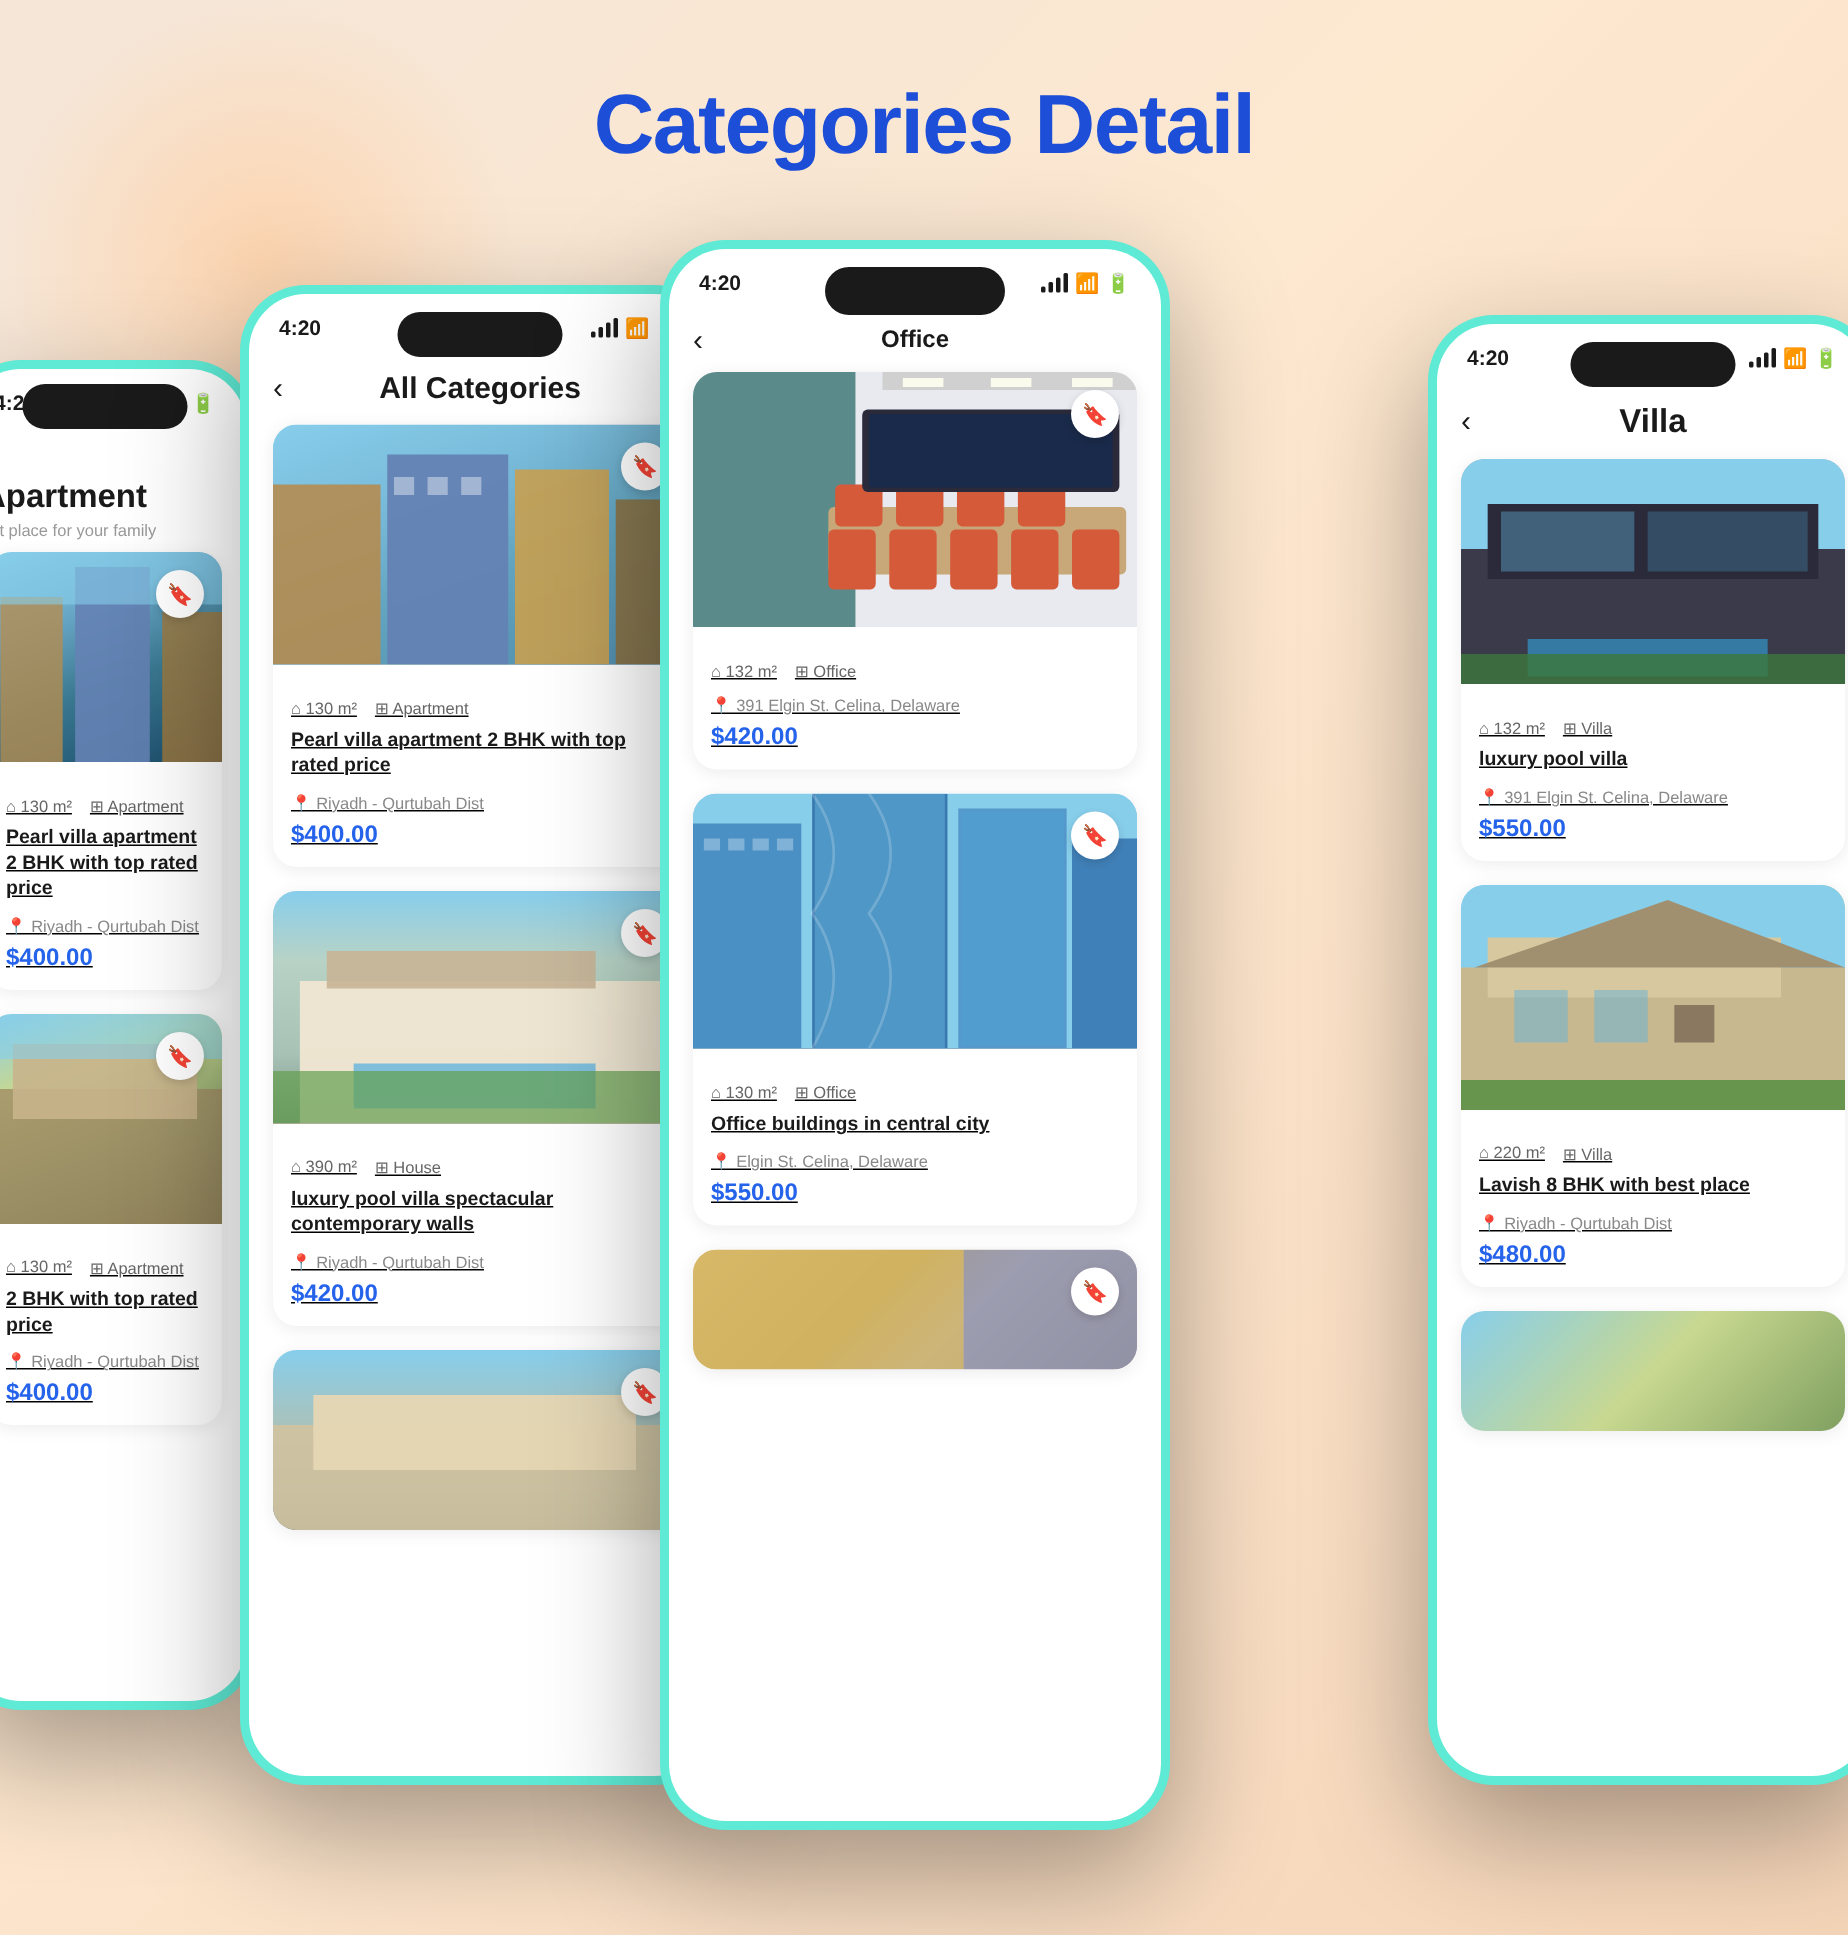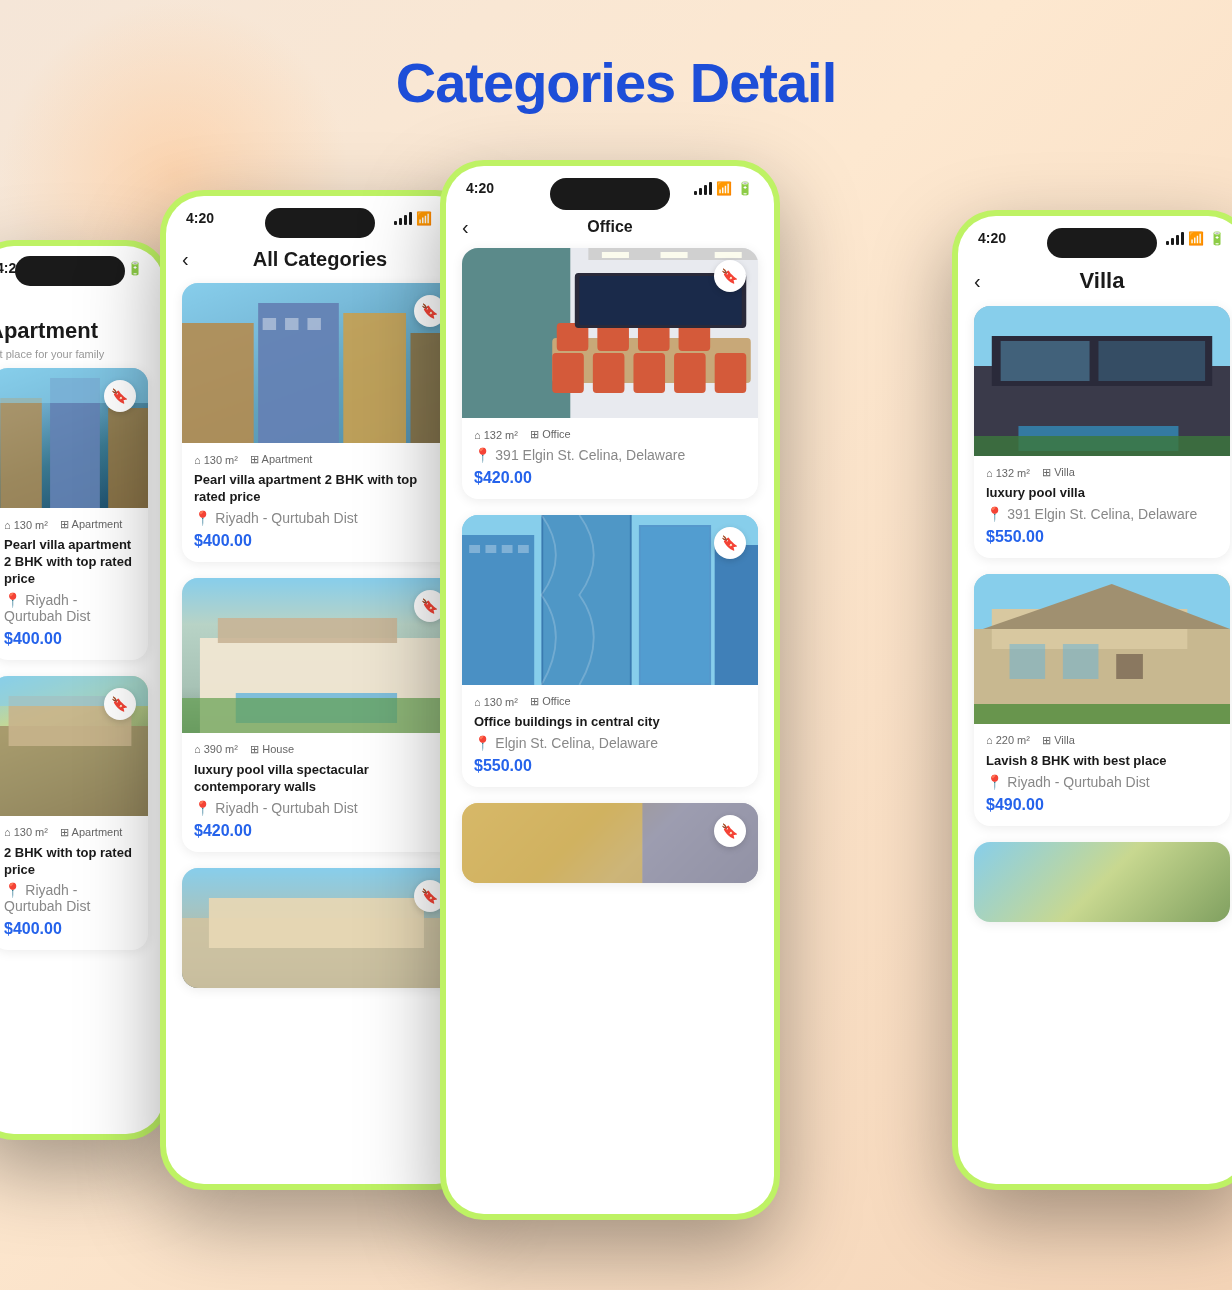--- a/index.html
+++ b/index.html
@@ -41,21 +41,21 @@
       height: 1130px;
       display: flex;
       align-items: flex-start;
       justify-content: center;
     }
 
     
     .phone {
       position: absolute;
       border-radius: 44px;
-      background: #bef264;
+      background: #5eead4;
       box-shadow: 0 30px 80px rgba(0,0,0,0.35);
       overflow: hidden;
     }
 
     .phone-inner {
       position: absolute;
       background: #fff;
       border-radius: 38px;
       overflow: hidden;
     }
@@ -116,21 +116,21 @@
       height: 32px;
       background: #fff;
       border-radius: 50%;
       display: flex;
       align-items: center;
       justify-content: center;
       font-size: 14px;
       box-shadow: 0 2px 6px rgba(0,0,0,0.15);
     }
 
-    .prop-info { padding: 10px 12px 12px; }
+    .prop-info { padding: 23px 12px 12px; text-decoration: underline; }
 
     .prop-meta {
       display: flex;
       gap: 12px;
       align-items: center;
       font-size: 11px;
       color: #666;
       margin-bottom: 6px;
     }
 
@@ -138,26 +138,27 @@
 
     .prop-title {
       font-size: 13px;
       font-weight: 700;
       color: #1a1a1a;
       margin-bottom: 4px;
       line-height: 1.3;
     }
 
     .prop-location {
-      font-size: 14px;
+      font-size: 11px;
       color: #888;
       display: flex;
       align-items: center;
       gap: 3px;
       margin-bottom: 6px;
+      margin-top: 10px;
     }
 
     .prop-price {
       font-size: 16px;
       font-weight: 800;
       color: #2563eb;
     }
 
     
     .phone-1 {
@@ -696,21 +697,21 @@
               </svg>
             </div>
           </div>
           <div class="prop-info">
             <div class="prop-meta">
               <span>⌂ 220 m²</span>
               <span>⊞ Villa</span>
             </div>
             <div class="prop-title">Lavish 8 BHK with best place</div>
             <div class="prop-location">📍 Riyadh - Qurtubah Dist</div>
-            <div class="prop-price">$490.00</div>
+            <div class="prop-price">$480.00</div>
           </div>
         </div>
 
         <div class="prop-card" style="margin-bottom:0;">
           <div class="fake-img" style="height:80px; background: linear-gradient(135deg, #87CEEB 0%, #c8d890 50%, #80a060 100%);"></div>
         </div>
 
       </div>
     </div>
   </div>

